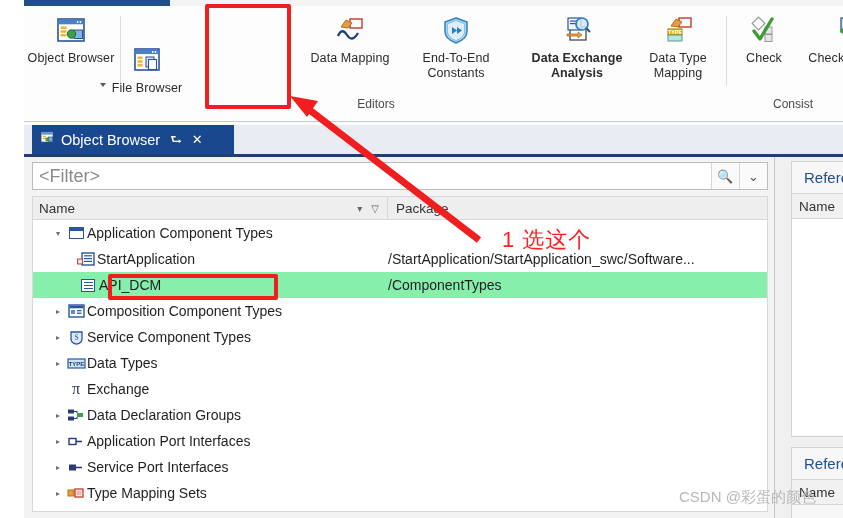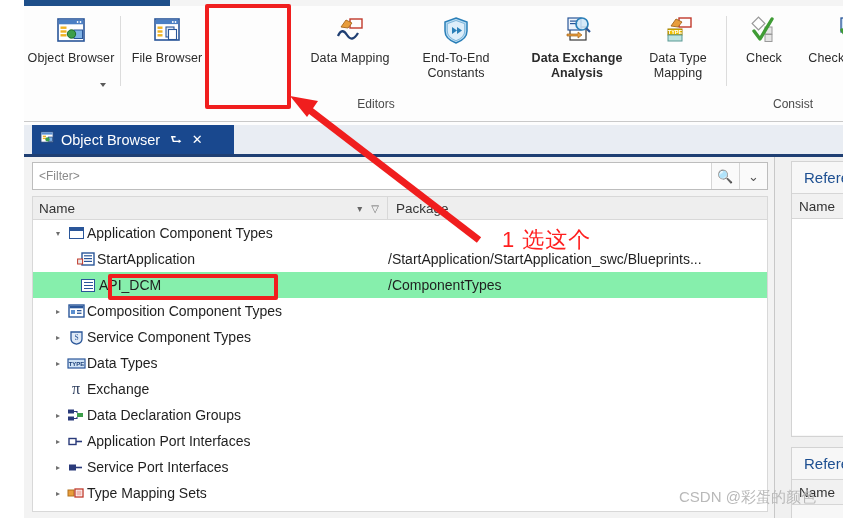--- a/index.html
+++ b/index.html
@@ -89,21 +89,21 @@
 
   .ob-body {
     position: absolute; left: 0; top: 157px; width: 750px; height: 361px;
     background: #f3f3f3;
   }
   .filterbar {
     position: absolute; left: 8px; top: 162px; width: 736px; height: 28px;
     background: #ffffff; border: 1px solid #bdbdbd; display: flex; align-items: center;
   }
   .filterbar .ftxt {
-    flex: 1; padding-left: 6px; font-size: 12px; color: #8a8a8a;
+    flex: 1; padding-left: 6px; font-size: 18px; color: #8a8a8a;
   }
   .fbtn {
     width: 28px; height: 26px; border-left: 1px solid #d6d6d6;
     display: flex; align-items: center; justify-content: center;
     color: #555; font-size: 13px; background: #fafafa;
   }
   .colhdr {
     position: absolute; left: 8px; top: 196px; width: 736px; height: 24px;
     background: #eeeeee; border: 1px solid #d8d8d8; display: flex; align-items: center;
   }
@@ -207,21 +207,21 @@
           </svg>
         </div>
         <div class="lbl">
           <span>Object
 Browser</span>
         </div>
       </div>
 
       <div class="sep" style="left:96px;"></div>
 
-      <div class="rbtn" style="left:100px;">
+      <div class="rbtn" style="left:80px;justify-content:flex-end;">
         <div class="ico">
           <svg width="32" height="32" viewBox="0 0 32 32">
             <rect x="4" y="5" width="24" height="21" fill="#ffffff" stroke="#2a5699" stroke-width="1.6"></rect>
             <rect x="4.8" y="5.8" width="22.4" height="4.3" fill="#4b7fc4"></rect>
             <circle cx="24.5" cy="8" r="0.9" fill="#fff"></circle>
               <circle cx="21.8" cy="8" r="0.9" fill="#fff"></circle>
             <rect x="6.5" y="12.5" width="5" height="2.4" fill="#f0b323"></rect>
             <rect x="6.5" y="16.3" width="5" height="2.4" fill="#f0b323"></rect>
             <rect x="6.5" y="20.1" width="5" height="2.4" fill="#f0b323"></rect>
             <rect x="15" y="13" width="8" height="10" fill="#dfe9f6" stroke="#2a5699" stroke-width="1.1"></rect>
@@ -385,21 +385,21 @@
       <div class="ticon">
         <svg width="19" height="15" viewBox="0 0 19 15">
           <rect x="5" y="1" width="12" height="12" fill="#fff" stroke="#2a5699" stroke-width="1.4"></rect>
           <rect x="7" y="3.2" width="8" height="1.2" fill="#2a5699"></rect>
           <rect x="7" y="6" width="8" height="1.2" fill="#2a5699"></rect>
           <rect x="7" y="8.8" width="8" height="1.2" fill="#2a5699"></rect>
           <rect x="0.6" y="7" width="5" height="5" fill="#e8e8e8" stroke="#c0392b" stroke-width="1"></rect>
         </svg>
       </div>
       <div class="tlabel">StartApplication</div>
-      <div class="tpkg">/StartApplication/StartApplication_swc/Blueprints...</div>
+      <div class="tpkg">/StartApplication/StartApplication_swc/Software...</div>
     </div>
 
     <div class="trow sel">
       <div style="width:44px"></div>
       <div class="ticon">
           <span class="i-doc"></span>
         </div>
       <div class="tlabel">API_DCM</div>
       <div class="tpkg">/ComponentTypes</div>
     </div>

